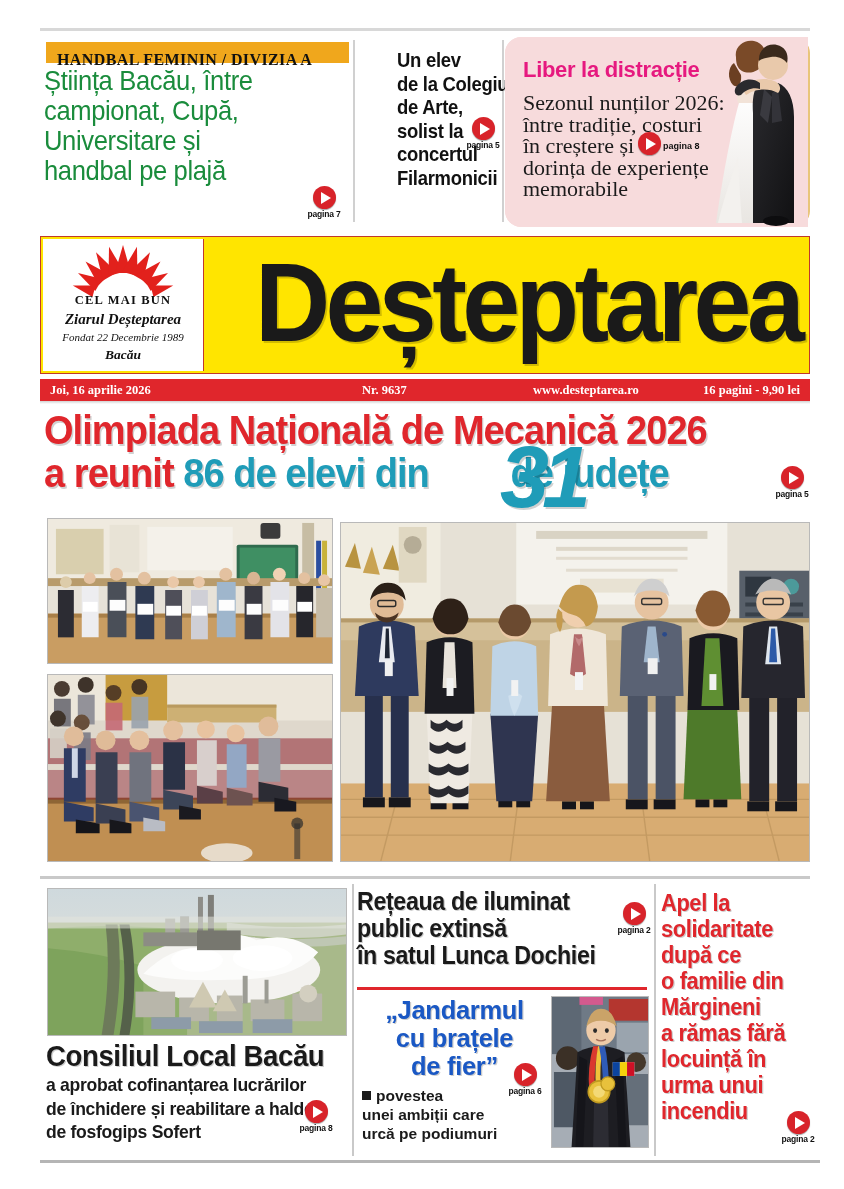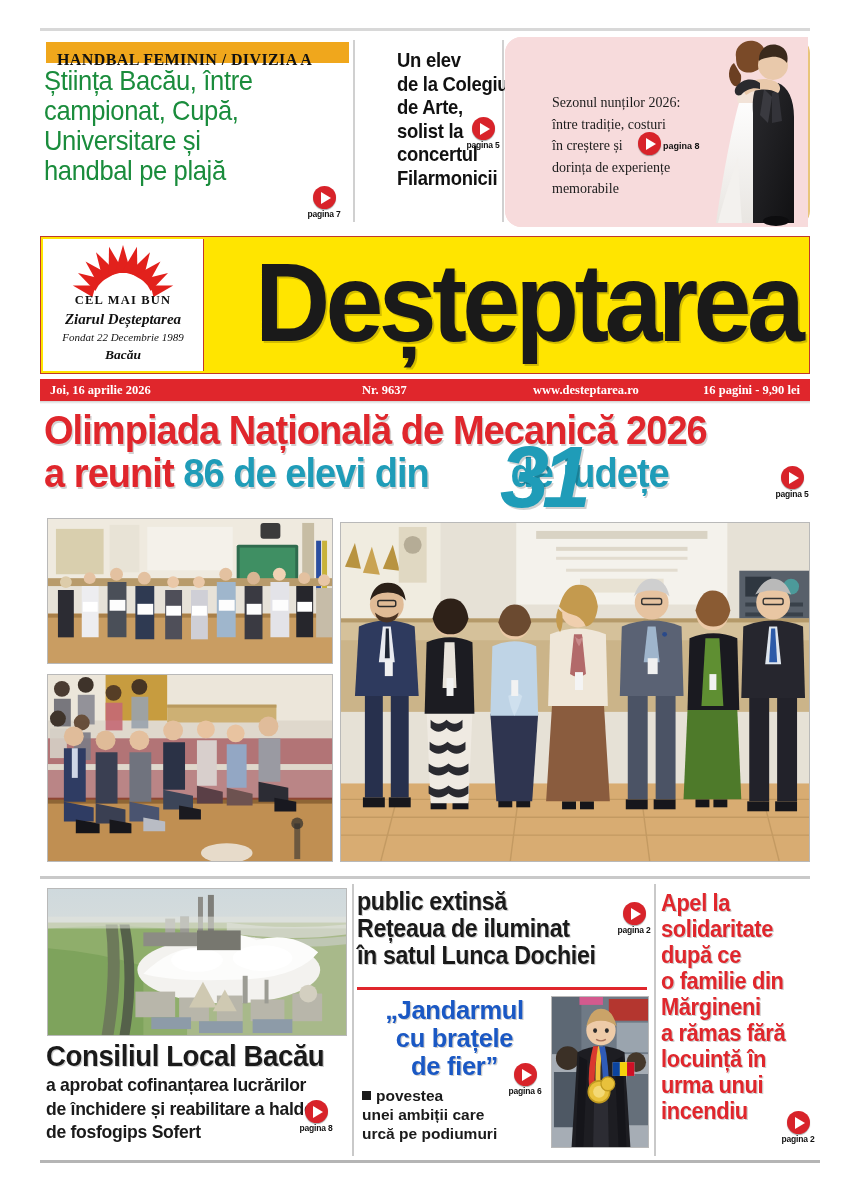--- a/index.html
+++ b/index.html
@@ -32,21 +32,21 @@
   
   .pinkbox{position:absolute;left:0px;top:0px;width:305px;height:190px;
     background:#f7dbdc;border-radius:16px;overflow:hidden;}
   .pinkbox-accent{position:absolute;right:0;top:0;width:36px;height:190px;
     background:#e8c57a;border-radius:0 16px 16px 0;}
   .pinkbox-inner{position:absolute;left:0;top:0;width:272px;height:190px;
     background:#f7dbdc;border-radius:16px 0 0 16px;}
   .pink-title{position:absolute;left:18px;top:20px;font-weight:bold;font-size:22px;
     color:#e6197f;letter-spacing:-.3px;}
   .pink-body{position:absolute;left:18px;top:55px;width:210px;
-    font-family:"Liberation Serif",serif;font-size:14px;line-height:21.5px;color:#1b1b1b;margin-left:29px;}
+    font-family:"Liberation Serif",serif;font-size:22px;line-height:21.5px;color:#1b1b1b;}
 
   
   .couple{position:absolute;right:2px;top:0px;width:110px;height:190px;}
 
   
   .pagbadge{position:absolute;width:40px;text-align:center;}
   .pagbadge .circ{width:23px;height:23px;border-radius:50%;background:#d8232a;
     margin:0 auto;position:relative;box-shadow:0 1px 1px rgba(0,0,0,.35);}
   .pagbadge .circ:after{content:"";position:absolute;left:8px;top:5.5px;width:0;height:0;
     border-left:10px solid #fff;border-top:6px solid transparent;border-bottom:6px solid transparent;}
@@ -220,20 +220,21 @@
           <circle cx="75" cy="28" r="15" fill="#e9c9ab"></circle>
           <path d="M61 24 C60 12 70 6 79 8 C88 10 91 18 89 26 C86 22 80 19 73 20 C67 21 63 22 61 24 Z" fill="#3b2a1c"></path>
 
           <path d="M44 52 C52 42 66 40 76 44 C82 46 84 52 80 56 C70 50 56 52 48 58 Z" fill="#e9c9ab"></path>
           <path d="M62 46 C54 40 44 42 38 50 C35 55 38 60 43 58 C48 52 56 50 62 52 Z" fill="#2a2a2e"></path>
 
           <ellipse cx="78" cy="184" rx="13" ry="5" fill="#0d0d0f"></ellipse>
         </svg>
       </div>
 
+      <div class="pink-title">Liber la distracție</div>
       <div class="pink-body">
         <div>Sezonul nunților 2026:</div>
         <div>între tradiție, costuri</div>
         <div>în creștere și</div>
         <div>dorința de experiențe</div>
         <div>memorabile</div>
       </div>
       <div class="pagbadge" style="left:124px;top:95px;">
         <div class="circ"></div>
       </div>
@@ -675,22 +676,22 @@
     <div><span class="t2">a aprobat cofinanțarea lucrărilor</span></div>
     <div><span class="t2">de închidere și reabilitare a haldei</span></div>
     <div><span class="t2">de fosfogips Sofert</span></div>
   </div>
   <div class="pagbadge" style="left:296px;top:1100px;">
     <div class="circ"></div>
     <div class="lab">pagina 8</div>
   </div>
 
   <div class="sec-ilum">
+    <div class="hl-dark"><span class="t">Rețeaua de iluminat</span></div>
     <div class="hl-dark"><span class="t">public extinsă</span></div>
-    <div class="hl-dark"><span class="t">Rețeaua de iluminat</span></div>
     <div class="hl-dark"><span class="t">în satul Lunca Dochiei</span></div>
   </div>
   <div class="pagbadge" style="left:614px;top:902px;">
     <div class="circ"></div>
     <div class="lab">pagina 2</div>
   </div>
   <div class="hr-red" style="left:357px;top:987px;width:290px;height:2.5px;"></div>
 
   <div class="sec-jand">
     <div class="hl-blue">

